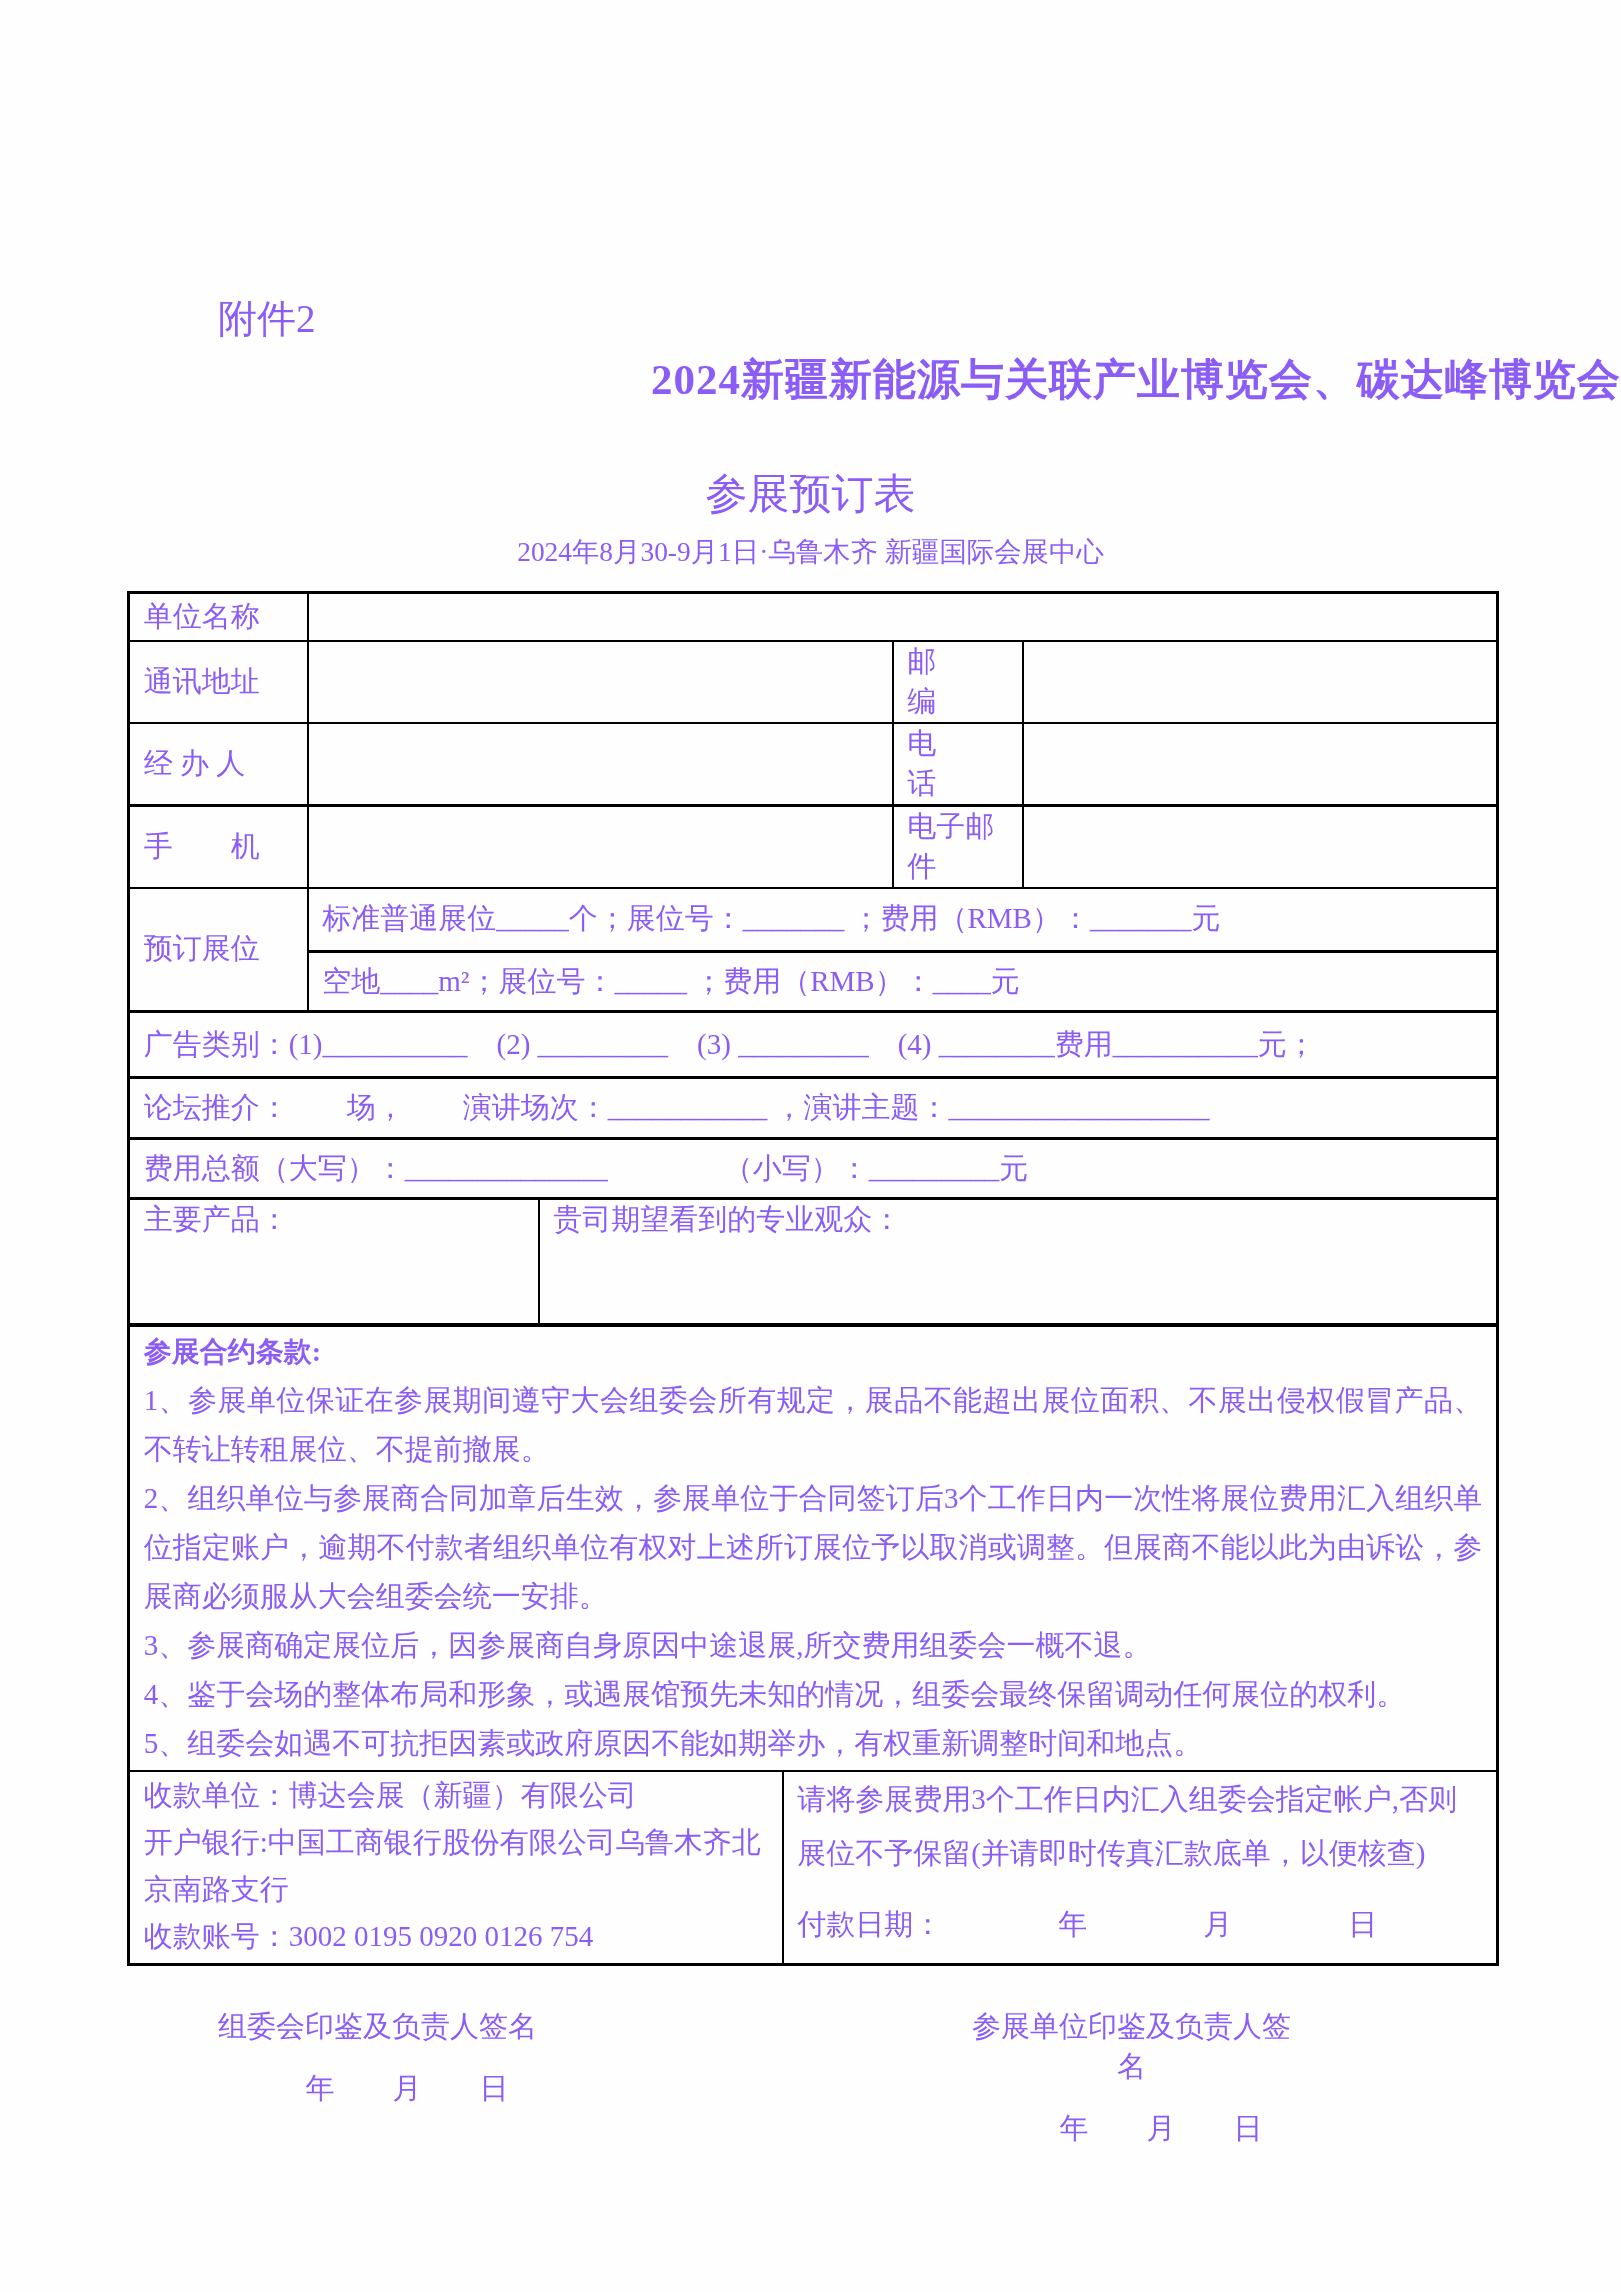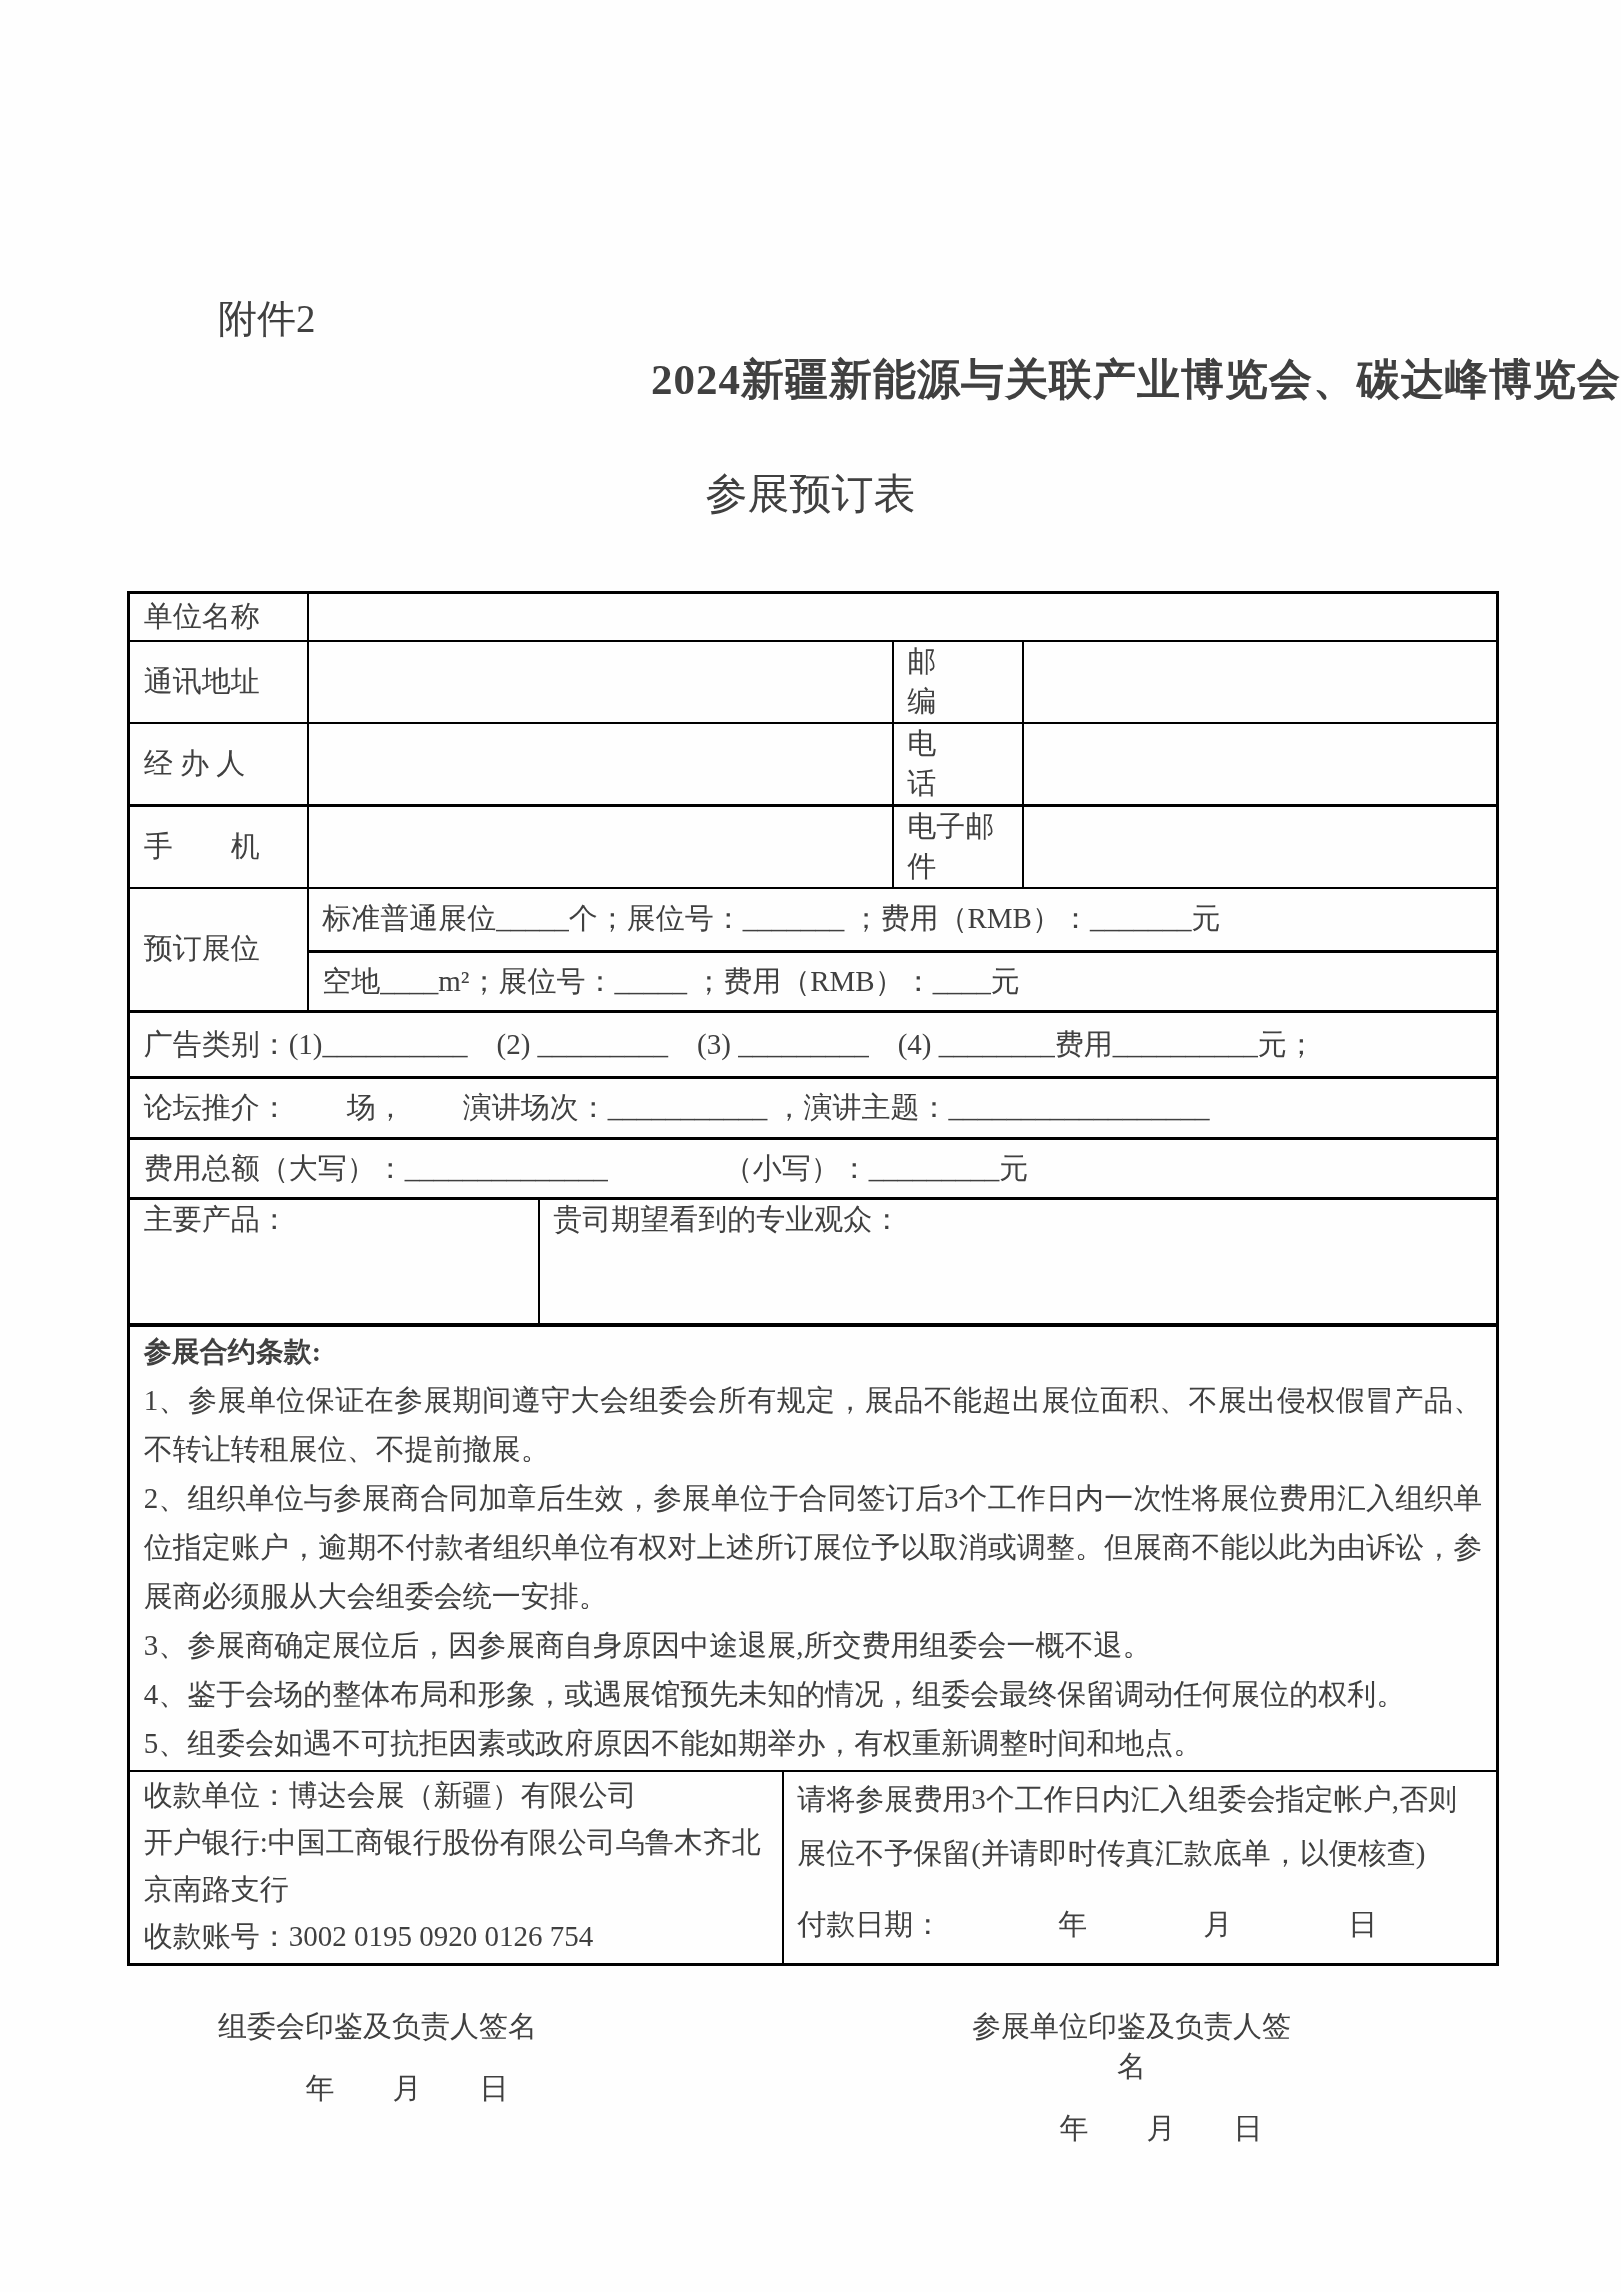--- a/index.html
+++ b/index.html
@@ -1,21 +1,21 @@
 <!DOCTYPE html>
 <html><head>
 <meta charset="utf-8">
 <style>
   html,body { margin:0; padding:0; background:#888; }
   .page {
     position:relative;
     width:1621px; height:2293px;
     background:#fefefe;
     font-family:"Liberation Serif", serif;
-    color:#404040;
+    color:#8b5cf6;
     overflow:hidden;
     margin:0 auto;
   }
   .attachment {
     position:absolute; left:218px; top:292px;
     font-size:39px;
   }
   .title1 {
     position:absolute; top:351px; left:0; width:100%;
     text-align:right; font-size:43px; font-weight:bold;
@@ -81,20 +81,21 @@
 </style>
 </head>
 <body>
 
 <div class="page">
 
   <div class="attachment">附件2</div>
 
   <div class="title1">2024新疆新能源与关联产业博览会、碳达峰博览会</div>
   <div class="title3">参展预订表</div>
+  <div class="subtitle">2024年8月30-9月1日·乌鲁木齐 新疆国际会展中心</div>
 
   <table class="form">
     <colgroup>
       <col style="width:179px">
         <col style="width:231px">
         <col style="width:244px">
       <col style="width:110px">
         <col style="width:130px">
         <col style="width:475px">
     </colgroup>

